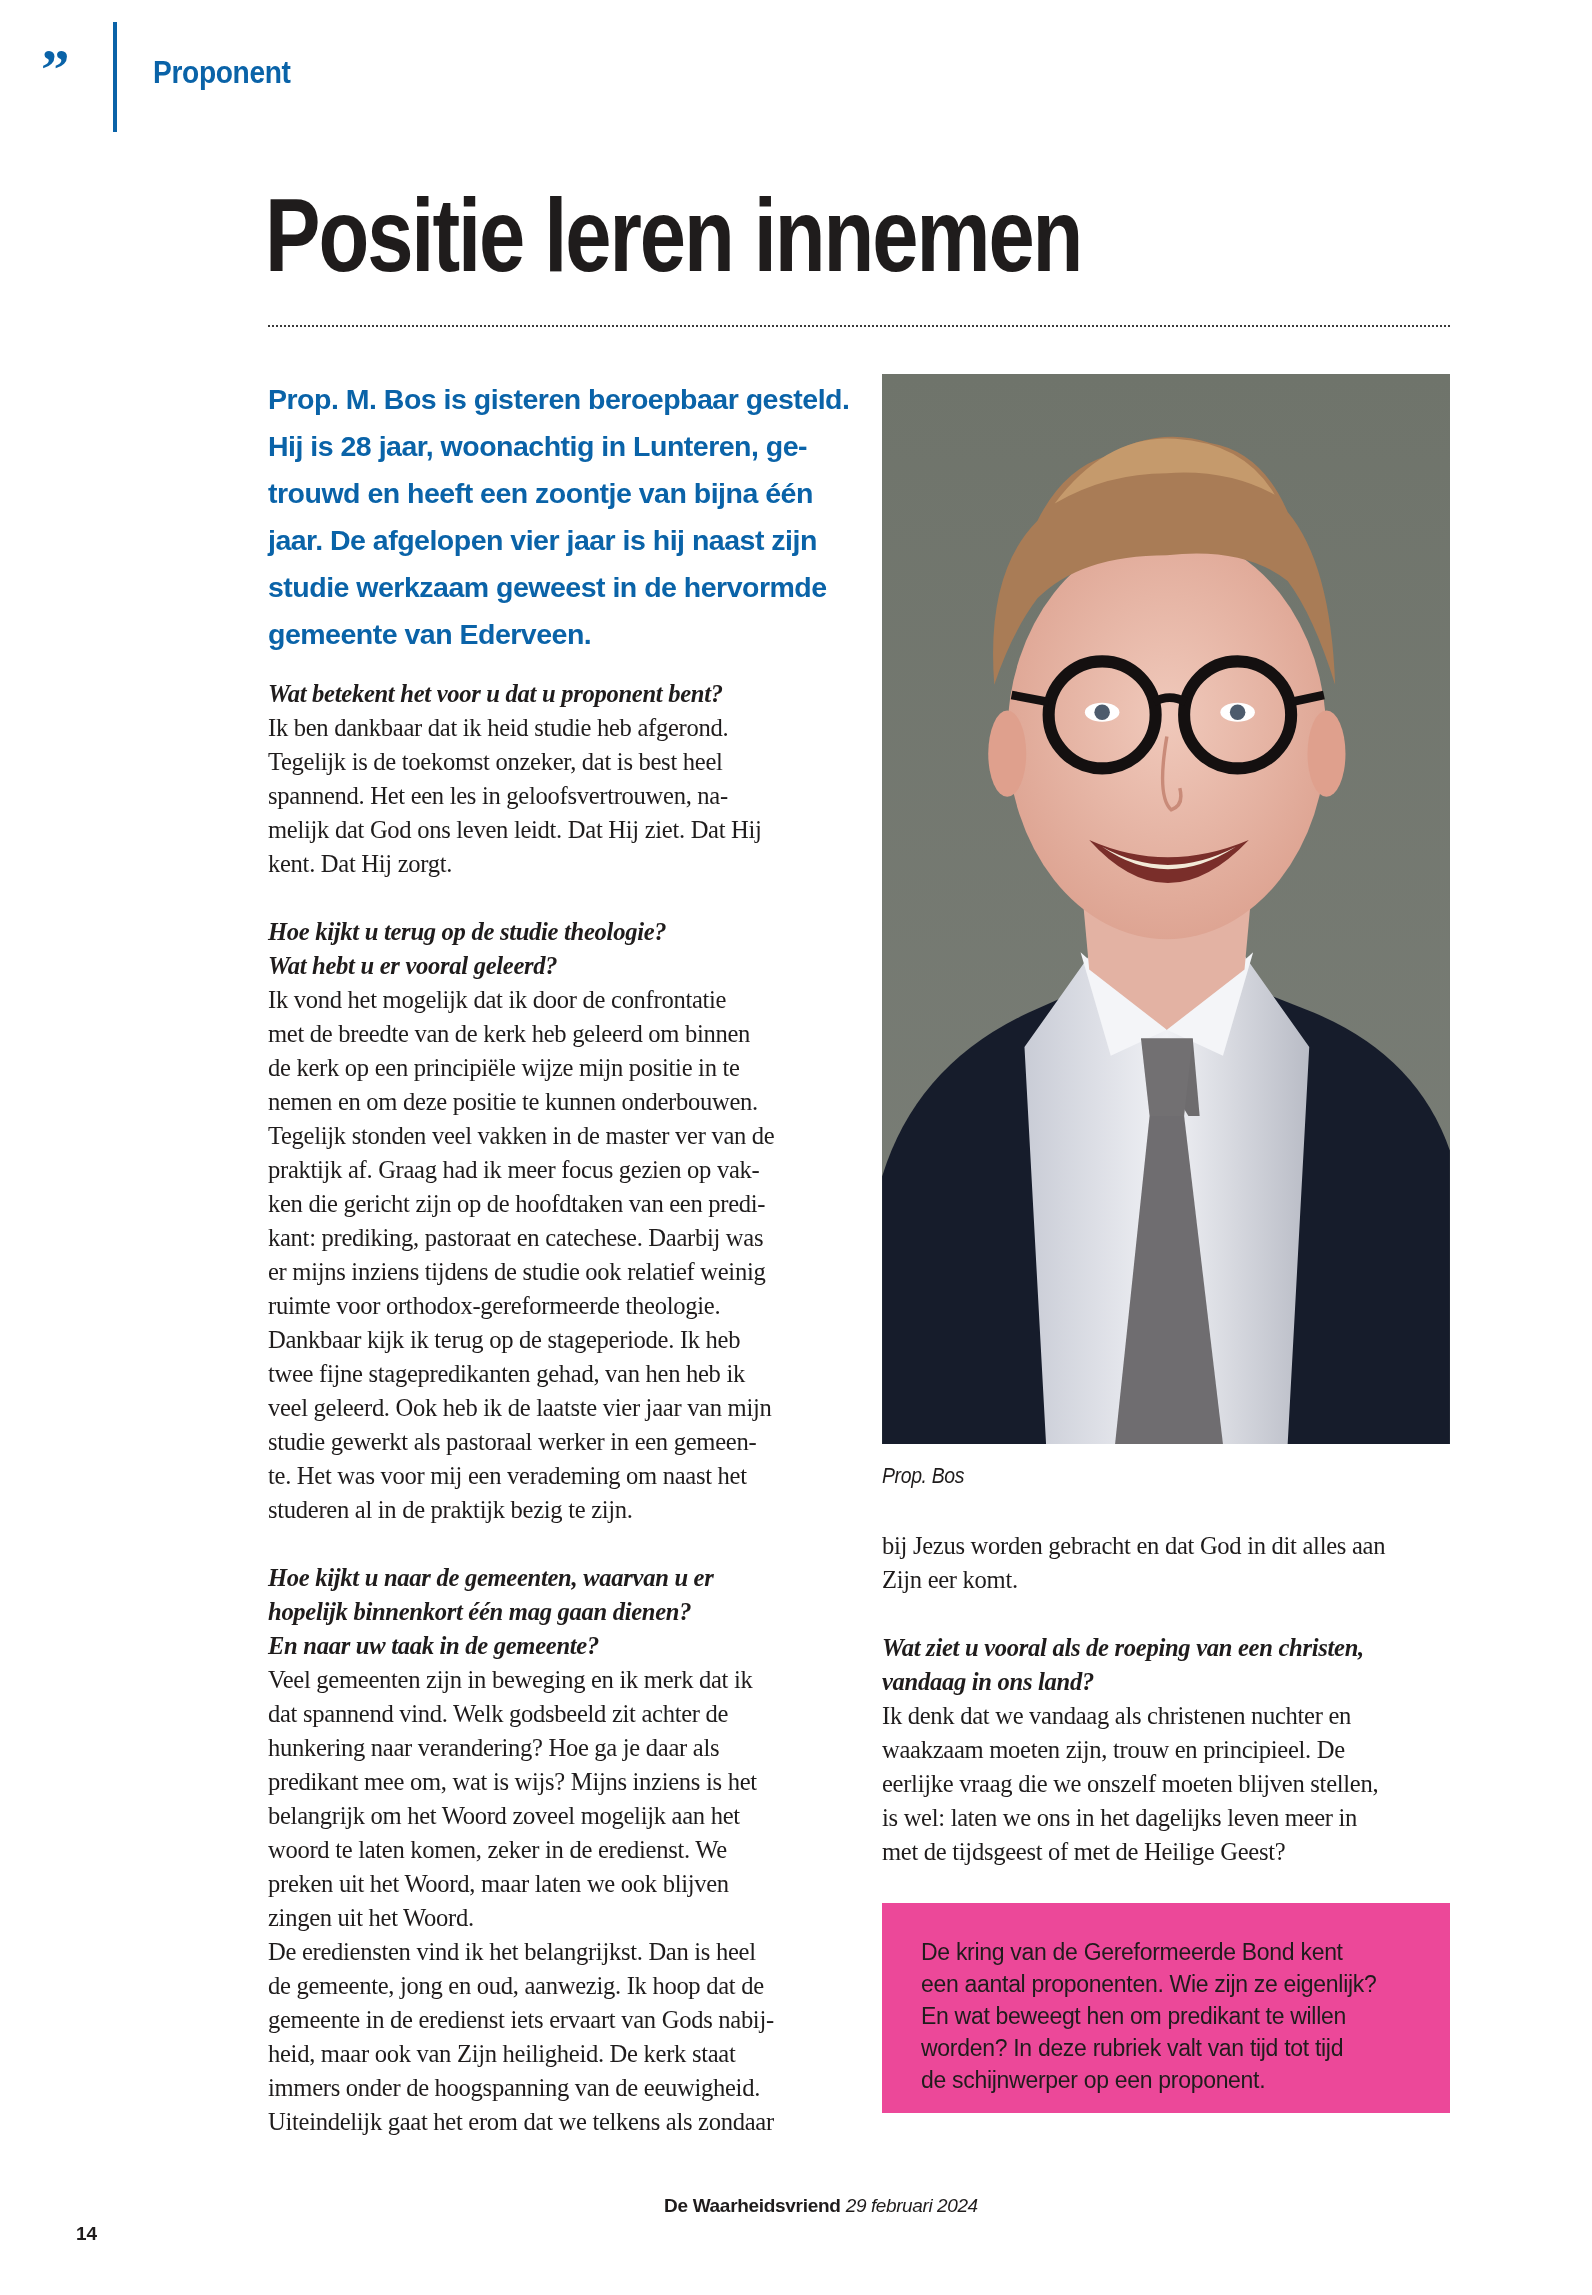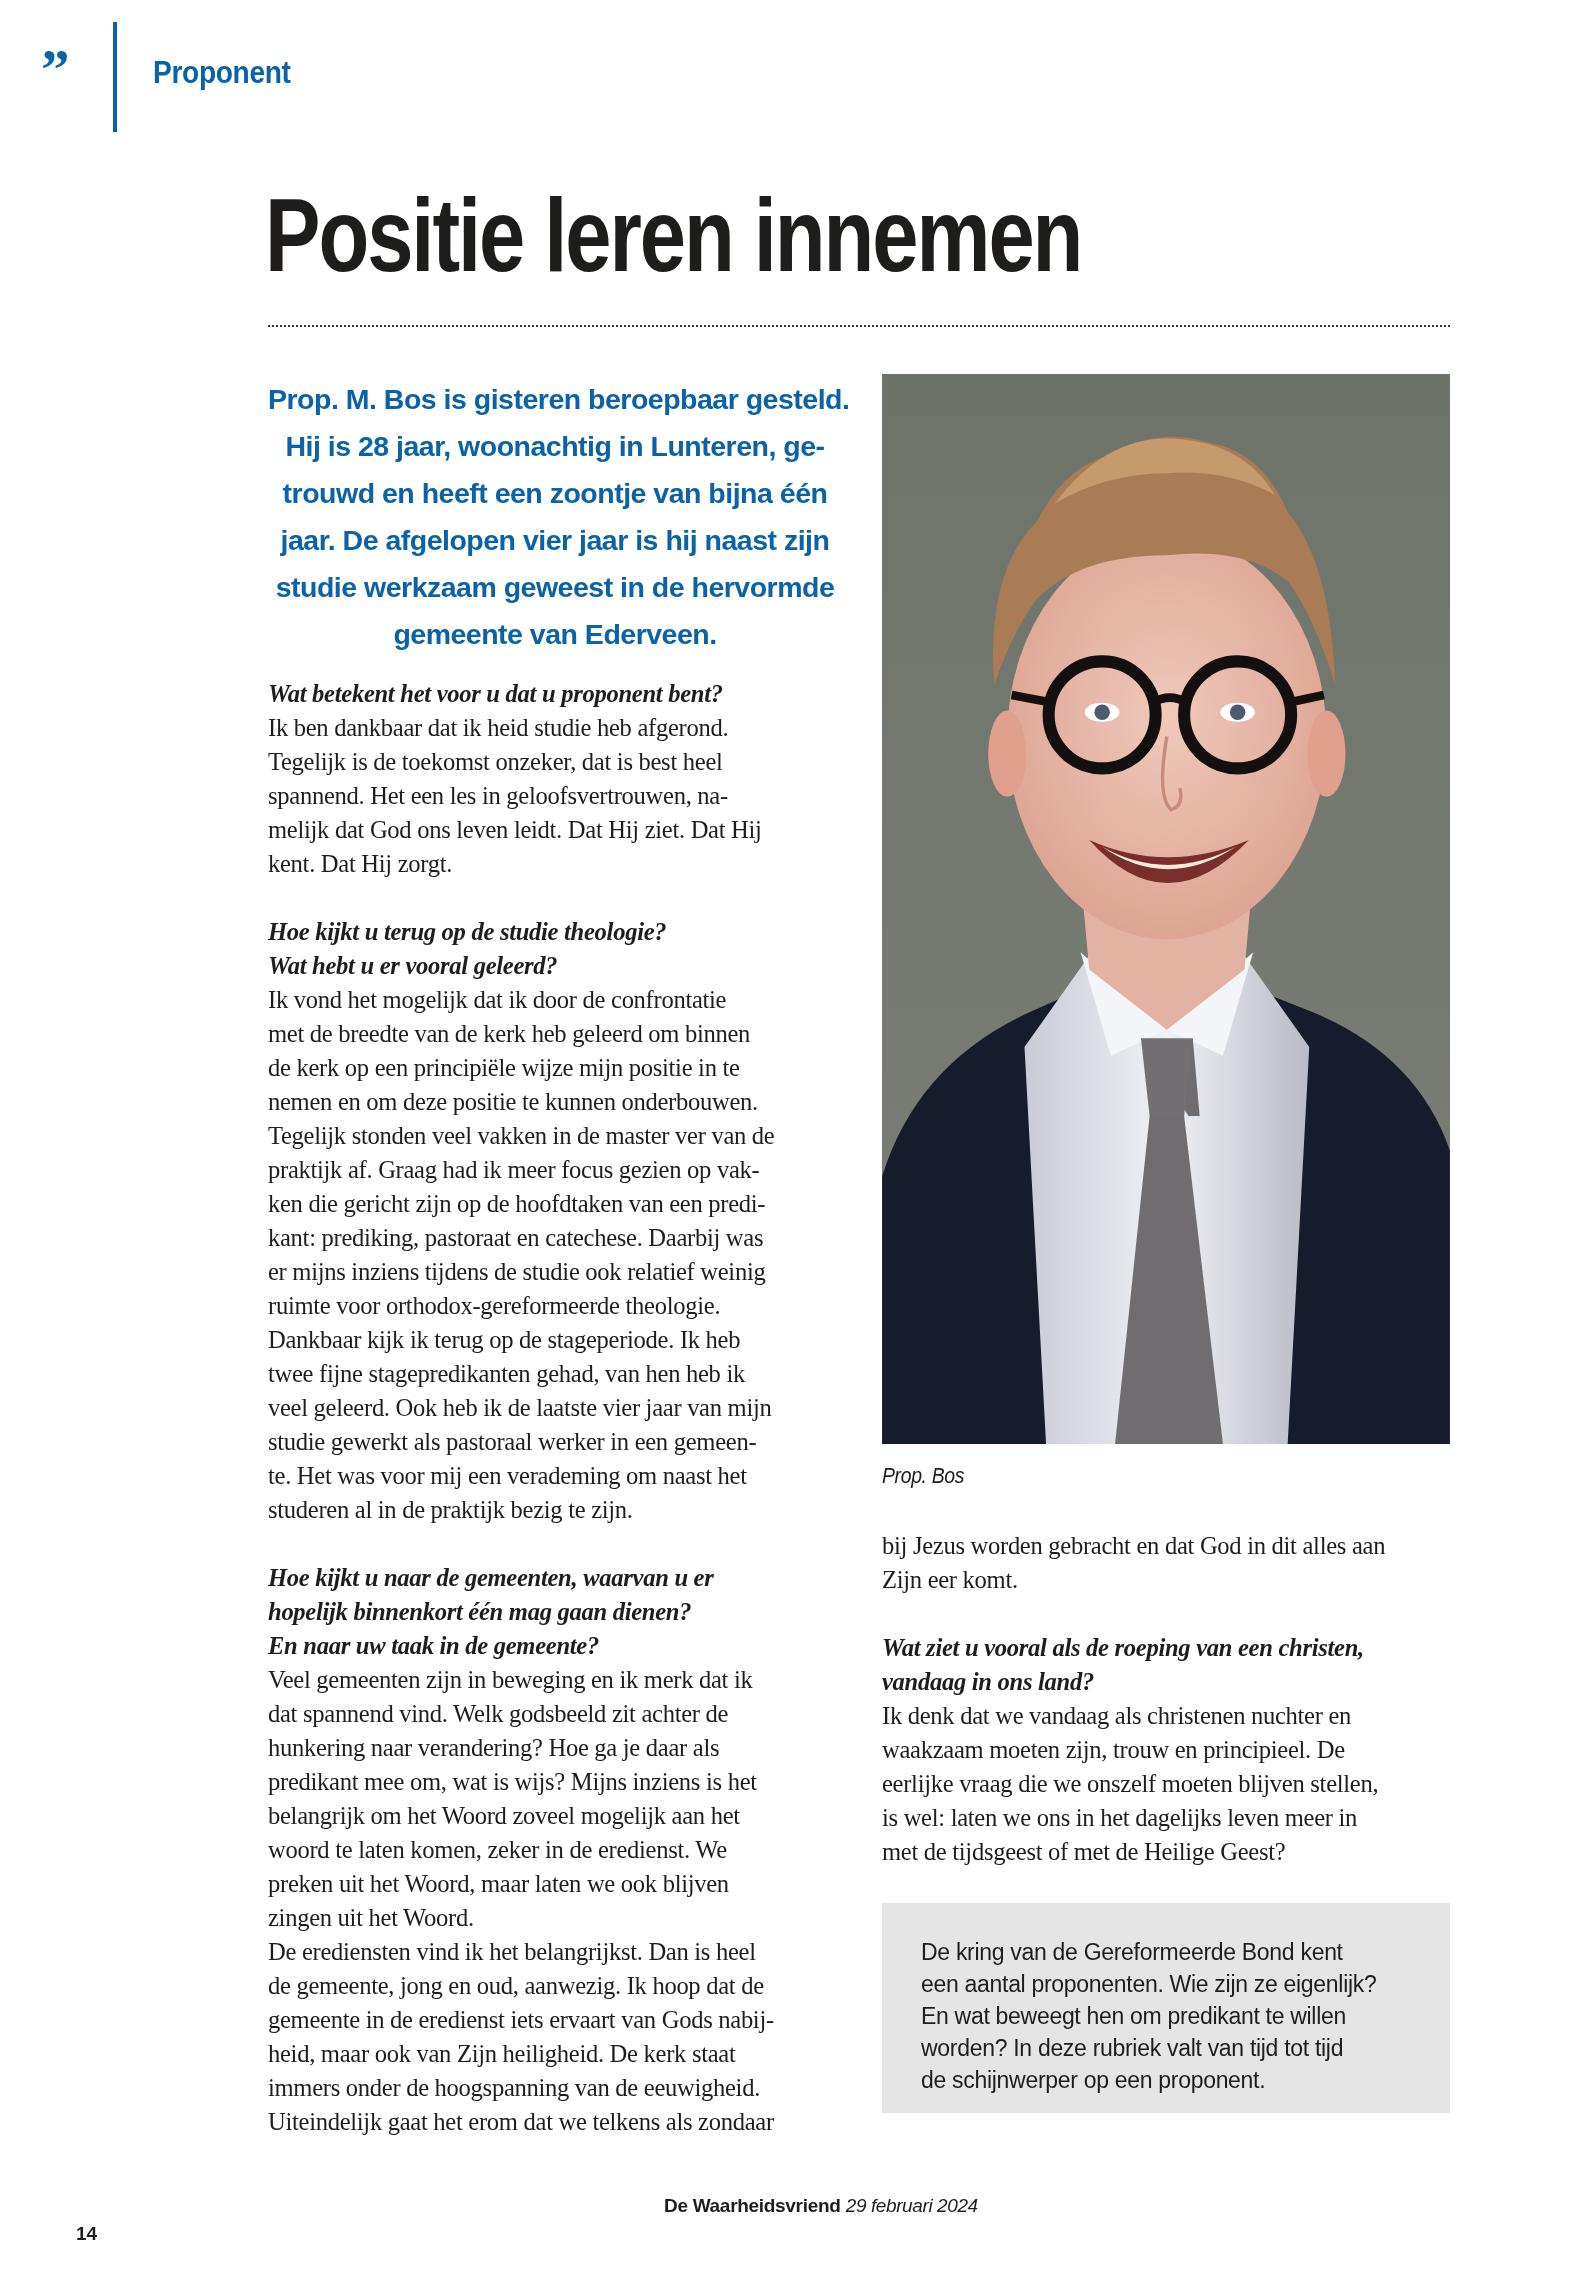--- a/index.html
+++ b/index.html
@@ -15,31 +15,31 @@
 
   
   .title { left: 265px; top: 178px; font-size: 104px; font-weight: bold; color: #1f1c1c; letter-spacing: -2.6px; line-height: 1.1; transform: scaleX(0.80); transform-origin: left top; white-space: nowrap; }
   .dot-rule { left: 268px; top: 325px; width: 1182px; height: 0; border-top: 2.6px dotted #3a3a3a; }
 
   
   .col-left { left: 268px; top: 376px; width: 574px; }
   .col-right { left: 882px; width: 570px; }
 
   .lead { font-size: 28.5px; font-weight: bold; color: #0a63a8; line-height: 47px; letter-spacing: -0.5px; margin: 0 0 19px 0; }
-  .lead span { display: block; white-space: nowrap; text-align: center; }
+  .lead span { display: block; white-space: nowrap; }
 
   .qa { margin: 0 0 34px 0; }
   .q, .a { font-size: 24.6px; line-height: 34px; }
   .q { font-weight: bold; font-style: italic; }
   .line { display: block; white-space: nowrap; letter-spacing: -0.3px; }
 
   .photo { left: 882px; top: 374px; width: 568px; height: 1070px; overflow: hidden; background: #72776f; }
   .caption { left: 882px; top: 1463px; font-size: 21.6px; font-style: italic; color: #1f1c1c; letter-spacing: -0.4px; transform: scaleX(0.9); transform-origin: left top; }
 
-  .infobox { left: 882px; top: 1903px; width: 568px; height: 210px; background: #e5e5e5; }
+  .infobox { left: 882px; top: 1903px; width: 568px; height: 210px; background: #ec4899; }
   .infobox-text { position: absolute; left: 39px; top: 33px; font-size: 23px; line-height: 32px; color: #1f1c1c; letter-spacing: -0.3px; }
   .infobox-text span { display: block; white-space: nowrap; }
 
   .footer-page { left: 76px; top: 2195px; font-size: 19px; font-weight: bold; color: #1f1c1c; margin-top: 28px; }
   .footer-mag { left: 664px; top: 2195px; font-size: 19px; color: #1f1c1c; white-space: nowrap; }
   .footer-mag b { font-weight: bold; letter-spacing: -0.3px; }
   .footer-mag i { font-style: italic; margin-left: 5.2px; letter-spacing: -0.4px; }
 </style>
 </head>
 <body>

